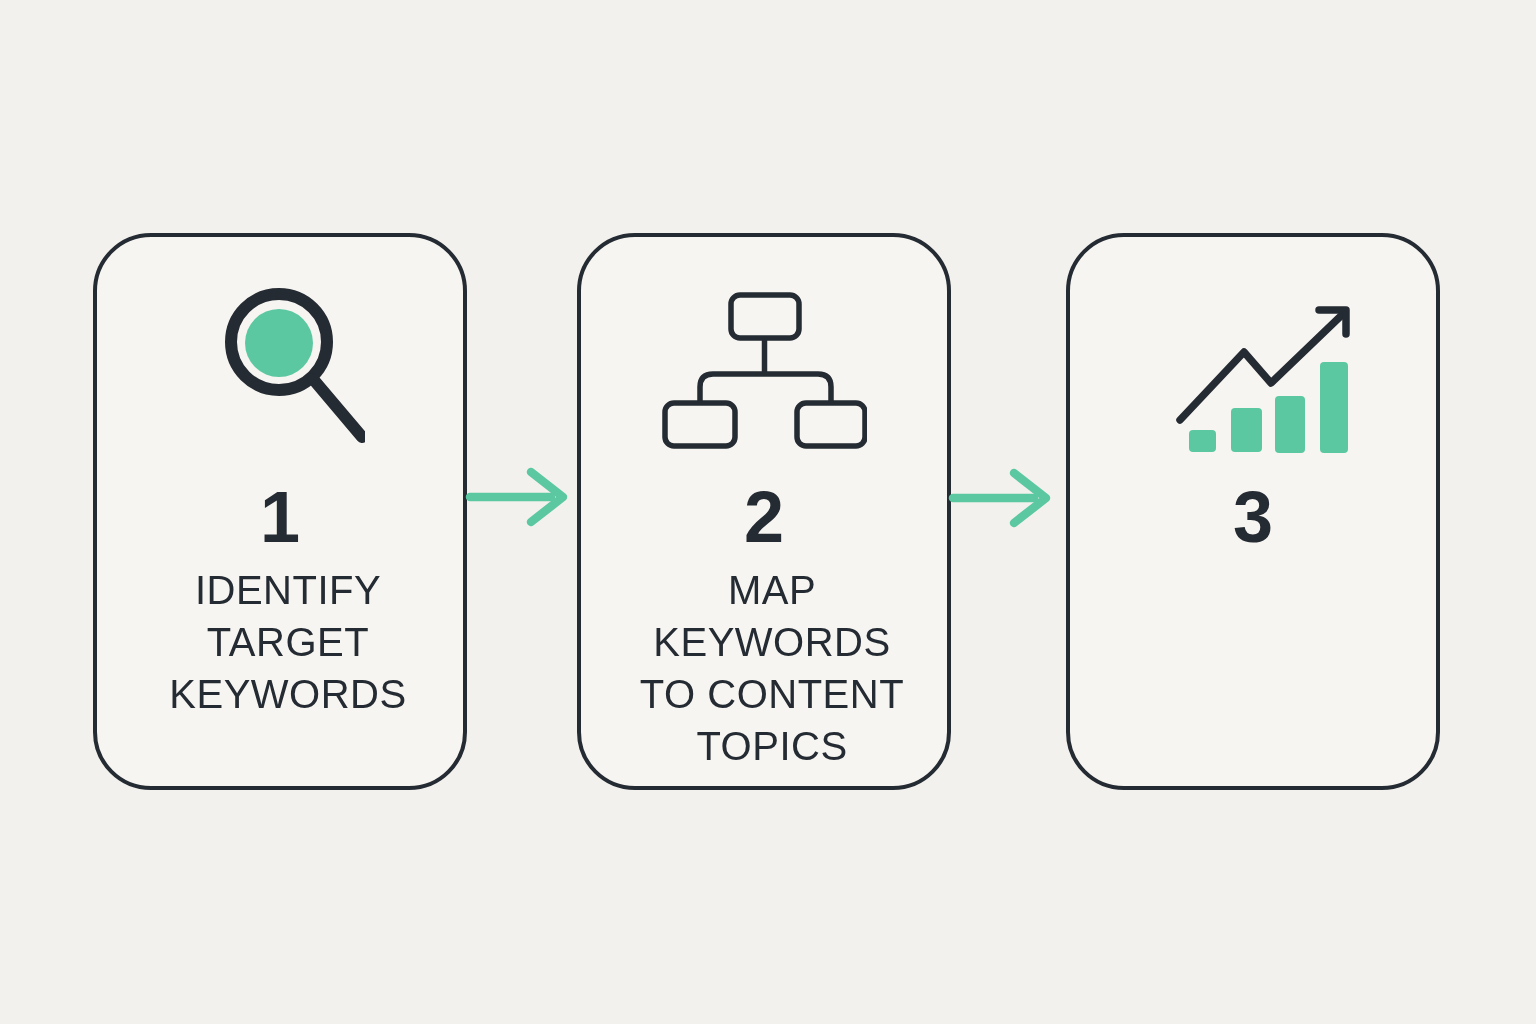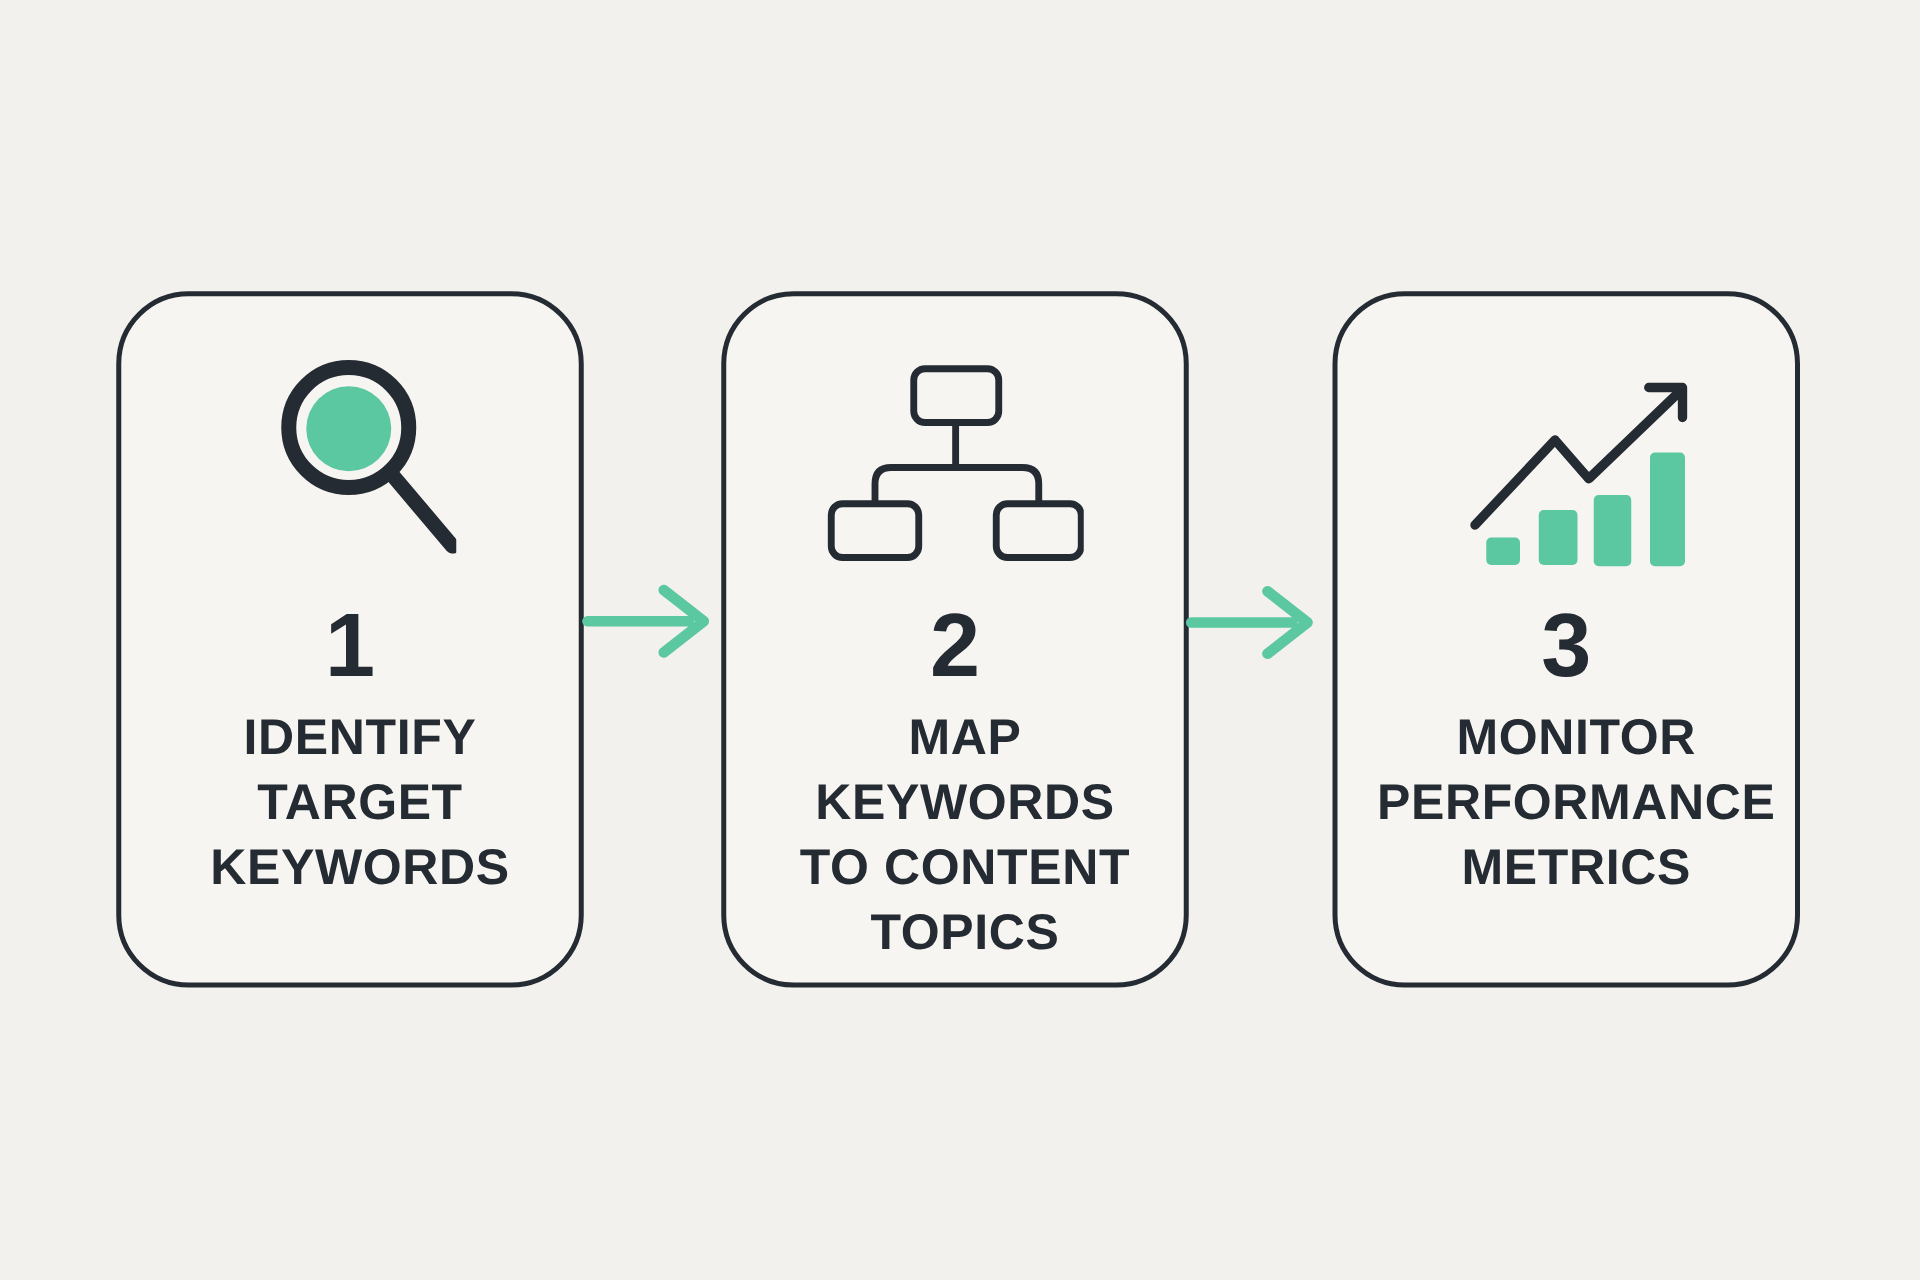--- a/index.html
+++ b/index.html
@@ -57,21 +57,21 @@
     font-weight: 700;
     color: var(--ink);
   }
   .step-label {
     position: absolute;
     left: 16px; right: 0;
     top: 327px;
     text-align: center;
     font-size: 40px;
     line-height: 52px;
-    font-weight: 700;
+    font-weight: 400;
     letter-spacing: 0.5px;
     color: var(--ink);
     white-space: pre-line;
   }
   .connector { position: absolute; }
   .connector.a1 { left: 460px; top: 458px; }
   .connector.a2 { left: 943px; top: 459px; }
 
   .stroke-ink    { stroke: var(--ink);    fill: none; }
   .fill-accent   { fill: var(--accent);   stroke: none; }
@@ -134,18 +134,15 @@
       <svg width="190" height="156" viewBox="0 0 190 156">
         <rect class="fill-accent" x="18" y="130" width="27" height="22" rx="4"></rect>
         <rect class="fill-accent" x="60" y="108" width="31" height="44" rx="4"></rect>
         <rect class="fill-accent" x="104" y="96" width="30" height="57" rx="4"></rect>
         <rect class="fill-accent" x="149" y="62" width="28" height="91" rx="4"></rect>
         <polyline class="stroke-ink" points="9,120 73,52 100,83 174,12" stroke-width="7.5" stroke-linecap="round" stroke-linejoin="round"></polyline>
         <path class="stroke-ink" d="M148 10 H175 V34" stroke-width="7.5" stroke-linecap="round" stroke-linejoin="round"></path>
       </svg>
     </div>
     <div class="step-number">3</div>
-    <div class="step-label">MONITOR
-PERFORMANCE
-METRICS</div>
   </div>
 
 </div>
 
 </body></html>

